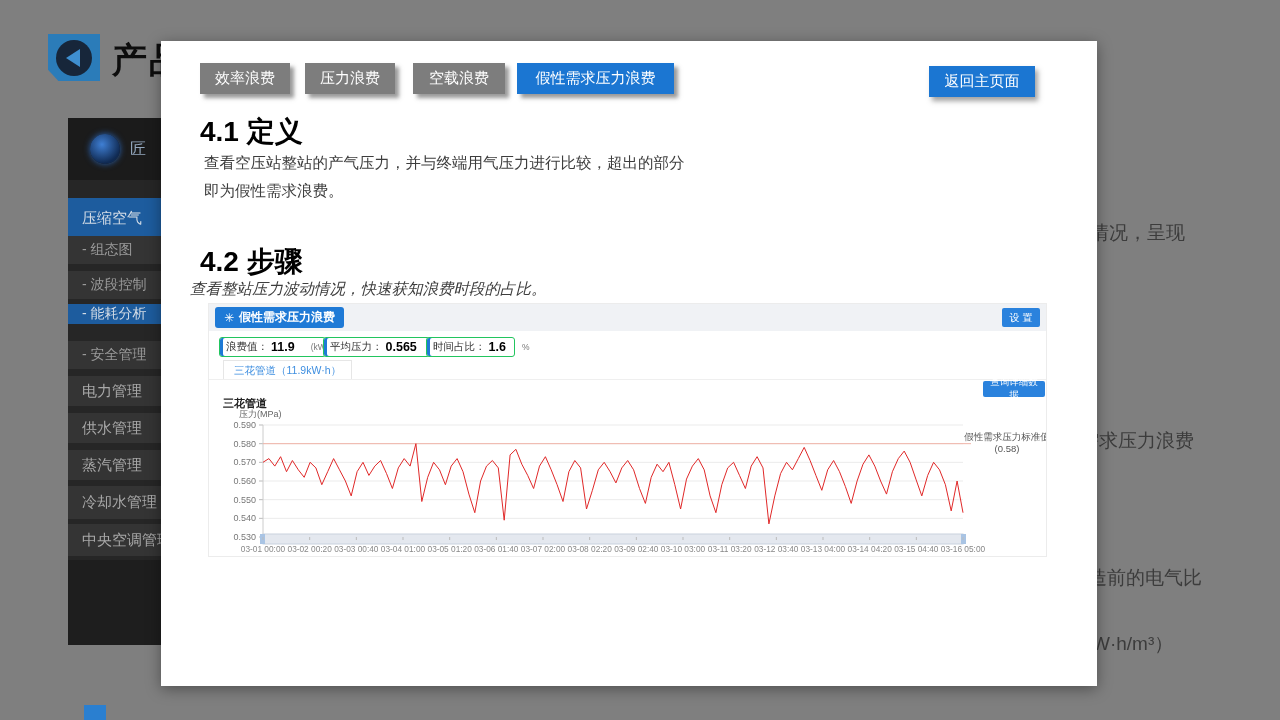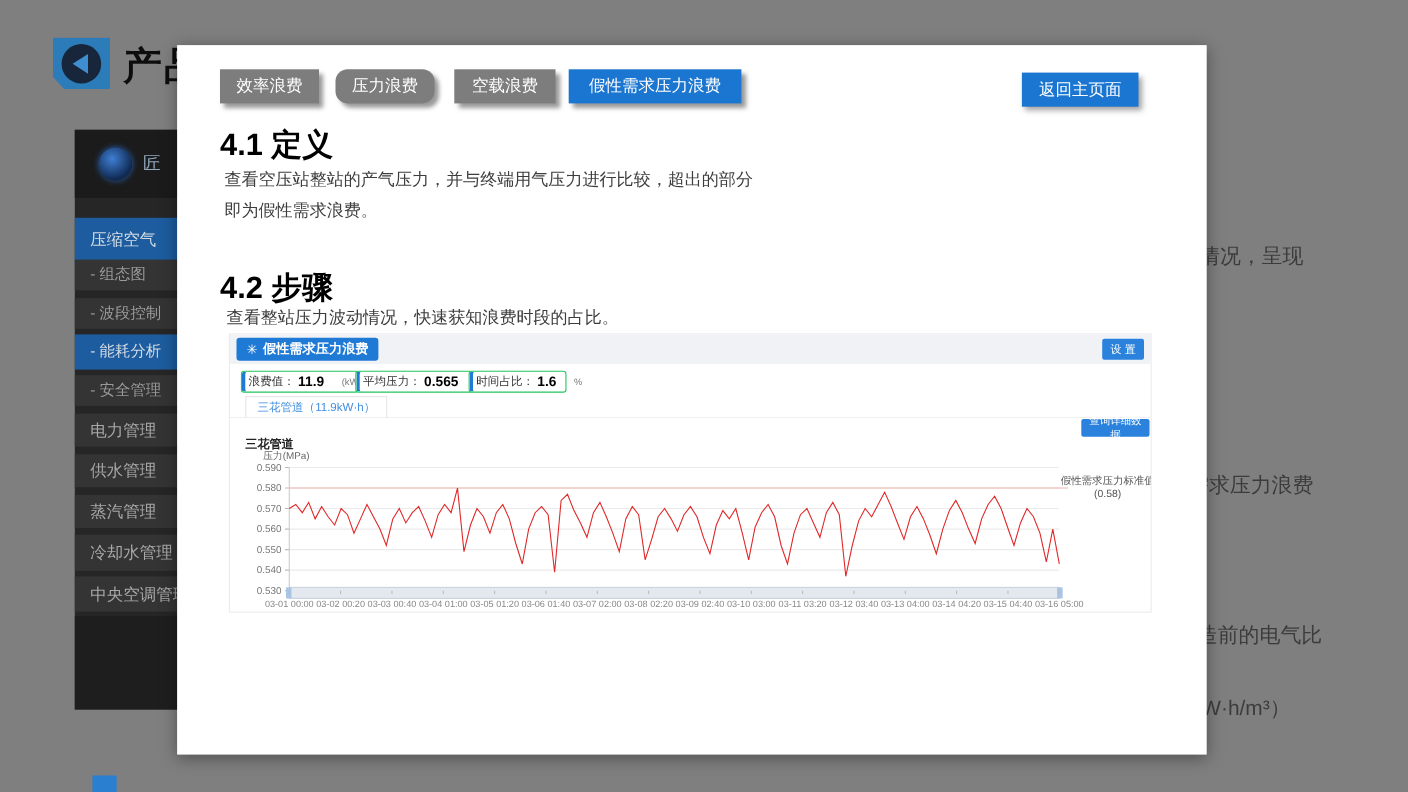--- a/index.html
+++ b/index.html
@@ -73,50 +73,50 @@
 <div class="abs app-title">产品</div>
 
 <div class="abs sidebar">
   <div class="sb-head">
     <div class="sb-logo"></div>
     <div class="sb-logo-text">匠</div>
   </div>
   <div class="sb-item main active" style="top:80px;height:41px;text-align:right;">压缩空气</div>
   <div class="sb-item" style="top:118px;height:28px;">- 组态图</div>
   <div class="sb-item" style="top:153px;height:28px;">- 波段控制</div>
-  <div class="sb-item active" style="top:186px;height:32px;">- 能耗分析</div>
+  <div class="sb-item active" style="top:186px;height:20px;">- 能耗分析</div>
   <div class="sb-item" style="top:223px;height:28px;">- 安全管理</div>
   <div class="sb-item main" style="top:258px;height:30px;">电力管理</div>
   <div class="sb-item main" style="top:295px;height:30px;">供水管理</div>
   <div class="sb-item main" style="top:332px;height:30px;">蒸汽管理</div>
   <div class="sb-item main" style="top:368px;height:33px;">冷却水管理</div>
   <div class="sb-item main" style="top:406px;height:32px;">中央空调管理</div>
   <div class="sb-foot"></div>
 </div>
 
 <div class="abs clip-text" style="left:1090px;top:220px;">情况，呈现</div>
 <div class="abs clip-text" style="left:1080px;top:428px;">需求压力浪费</div>
 <div class="abs clip-text" style="left:1088px;top:565px;">造前的电气比</div>
 <div class="abs clip-text" style="left:1092px;top:631px;">W·h/m³）</div>
 <div class="abs blue-chip"></div>
 
 <div class="abs modal">
 
   <button class="tab-btn" style="left:39px;width:90px;">效率浪费</button>
-  <button class="tab-btn" style="left:144px;width:90px;border-radius:11px;">压力浪费</button>
+  <button class="tab-btn" style="left:144px;width:90px;">压力浪费</button>
   <button class="tab-btn" style="left:252px;width:92px;">空载浪费</button>
   <button class="tab-btn active" style="left:356px;width:157px;">假性需求压力浪费</button>
   <button class="btn-return">返回主页面</button>
 
   <div class="sec-head" style="top:72px;">4.1 定义</div>
   <div class="sec-line" style="left:43px;top:112px;">查看空压站整站的产气压力，并与终端用气压力进行比较，超出的部分</div>
   <div class="sec-line" style="left:43px;top:140px;">即为假性需求浪费。</div>
 
   <div class="sec-head" style="top:202px;">4.2 步骤</div>
-  <div class="sec-line" style="left:45px;top:238px;">查看整站压力波动情况，快速获知浪费时段的占比。</div>
+  <div class="sec-line" style="left:29px;top:238px;font-style:italic;">查看整站压力波动情况，快速获知浪费时段的占比。</div>
 
   <div class="abs shot">
     <div class="shot-head"></div>
     <div class="shot-badge">
       <span class="ic">✳</span>
       <span>假性需求压力浪费</span>
     </div>
     <button class="btn-settings">设 置</button>
 
     <div class="stat-box" style="left:10px;width:92px;">

